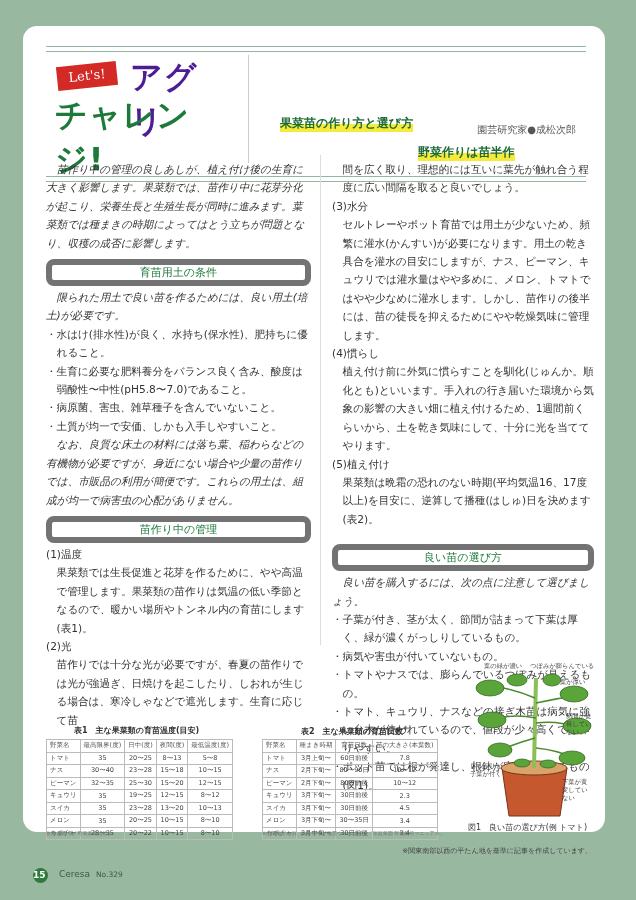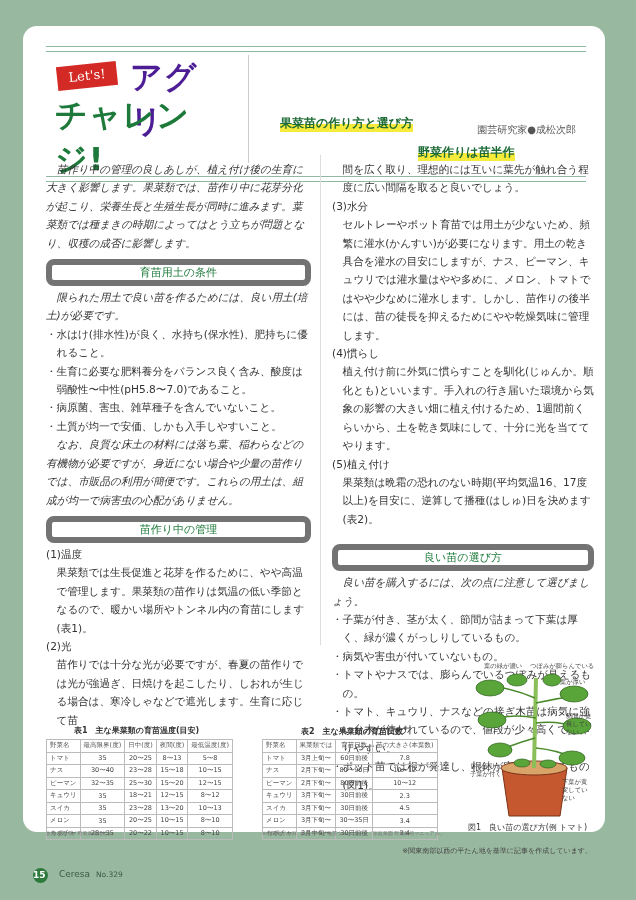--- a/index.html
+++ b/index.html
@@ -138,21 +138,21 @@
   <tr>
         <td class="name">ピーマン</td>
         <td>32〜35</td>
         <td>25〜30</td>
         <td>15〜20</td>
         <td>12〜15</td>
       </tr>
   <tr>
         <td class="name">キュウリ</td>
         <td>35</td>
-        <td>18〜21</td>
+        <td>19〜25</td>
         <td>12〜15</td>
         <td>8〜12</td>
       </tr>
   <tr>
         <td class="name">スイカ</td>
         <td>35</td>
         <td>23〜28</td>
         <td>13〜20</td>
         <td>10〜13</td>
       </tr>
@@ -172,21 +172,21 @@
       </tr>
 </tbody>
   </table>
 <div class="note" style="left:46px; top:830px;">参考 長野県「野菜栽培指標」</div>
 
 <div class="tbl-title" style="left:293px; top:725px;"><span>表2　主な果菜類の育苗日数</span><sup style="font-size:5px">※</sup></div>
 <table class="t" style="left:262px; top:739px;">
   <tbody>
       <tr class="head">
     <td class="name">野菜名</td>
-    <td>果菜類では</td>
+    <td>種まき時期</td>
     <td>育苗日数</td>
     <td>苗の大きさ(本葉数)</td>
   </tr>
   <tr>
         <td class="name">トマト</td>
         <td>3月上旬〜</td>
         <td>60日前後</td>
         <td>7.8</td>
       </tr>
   <tr>

